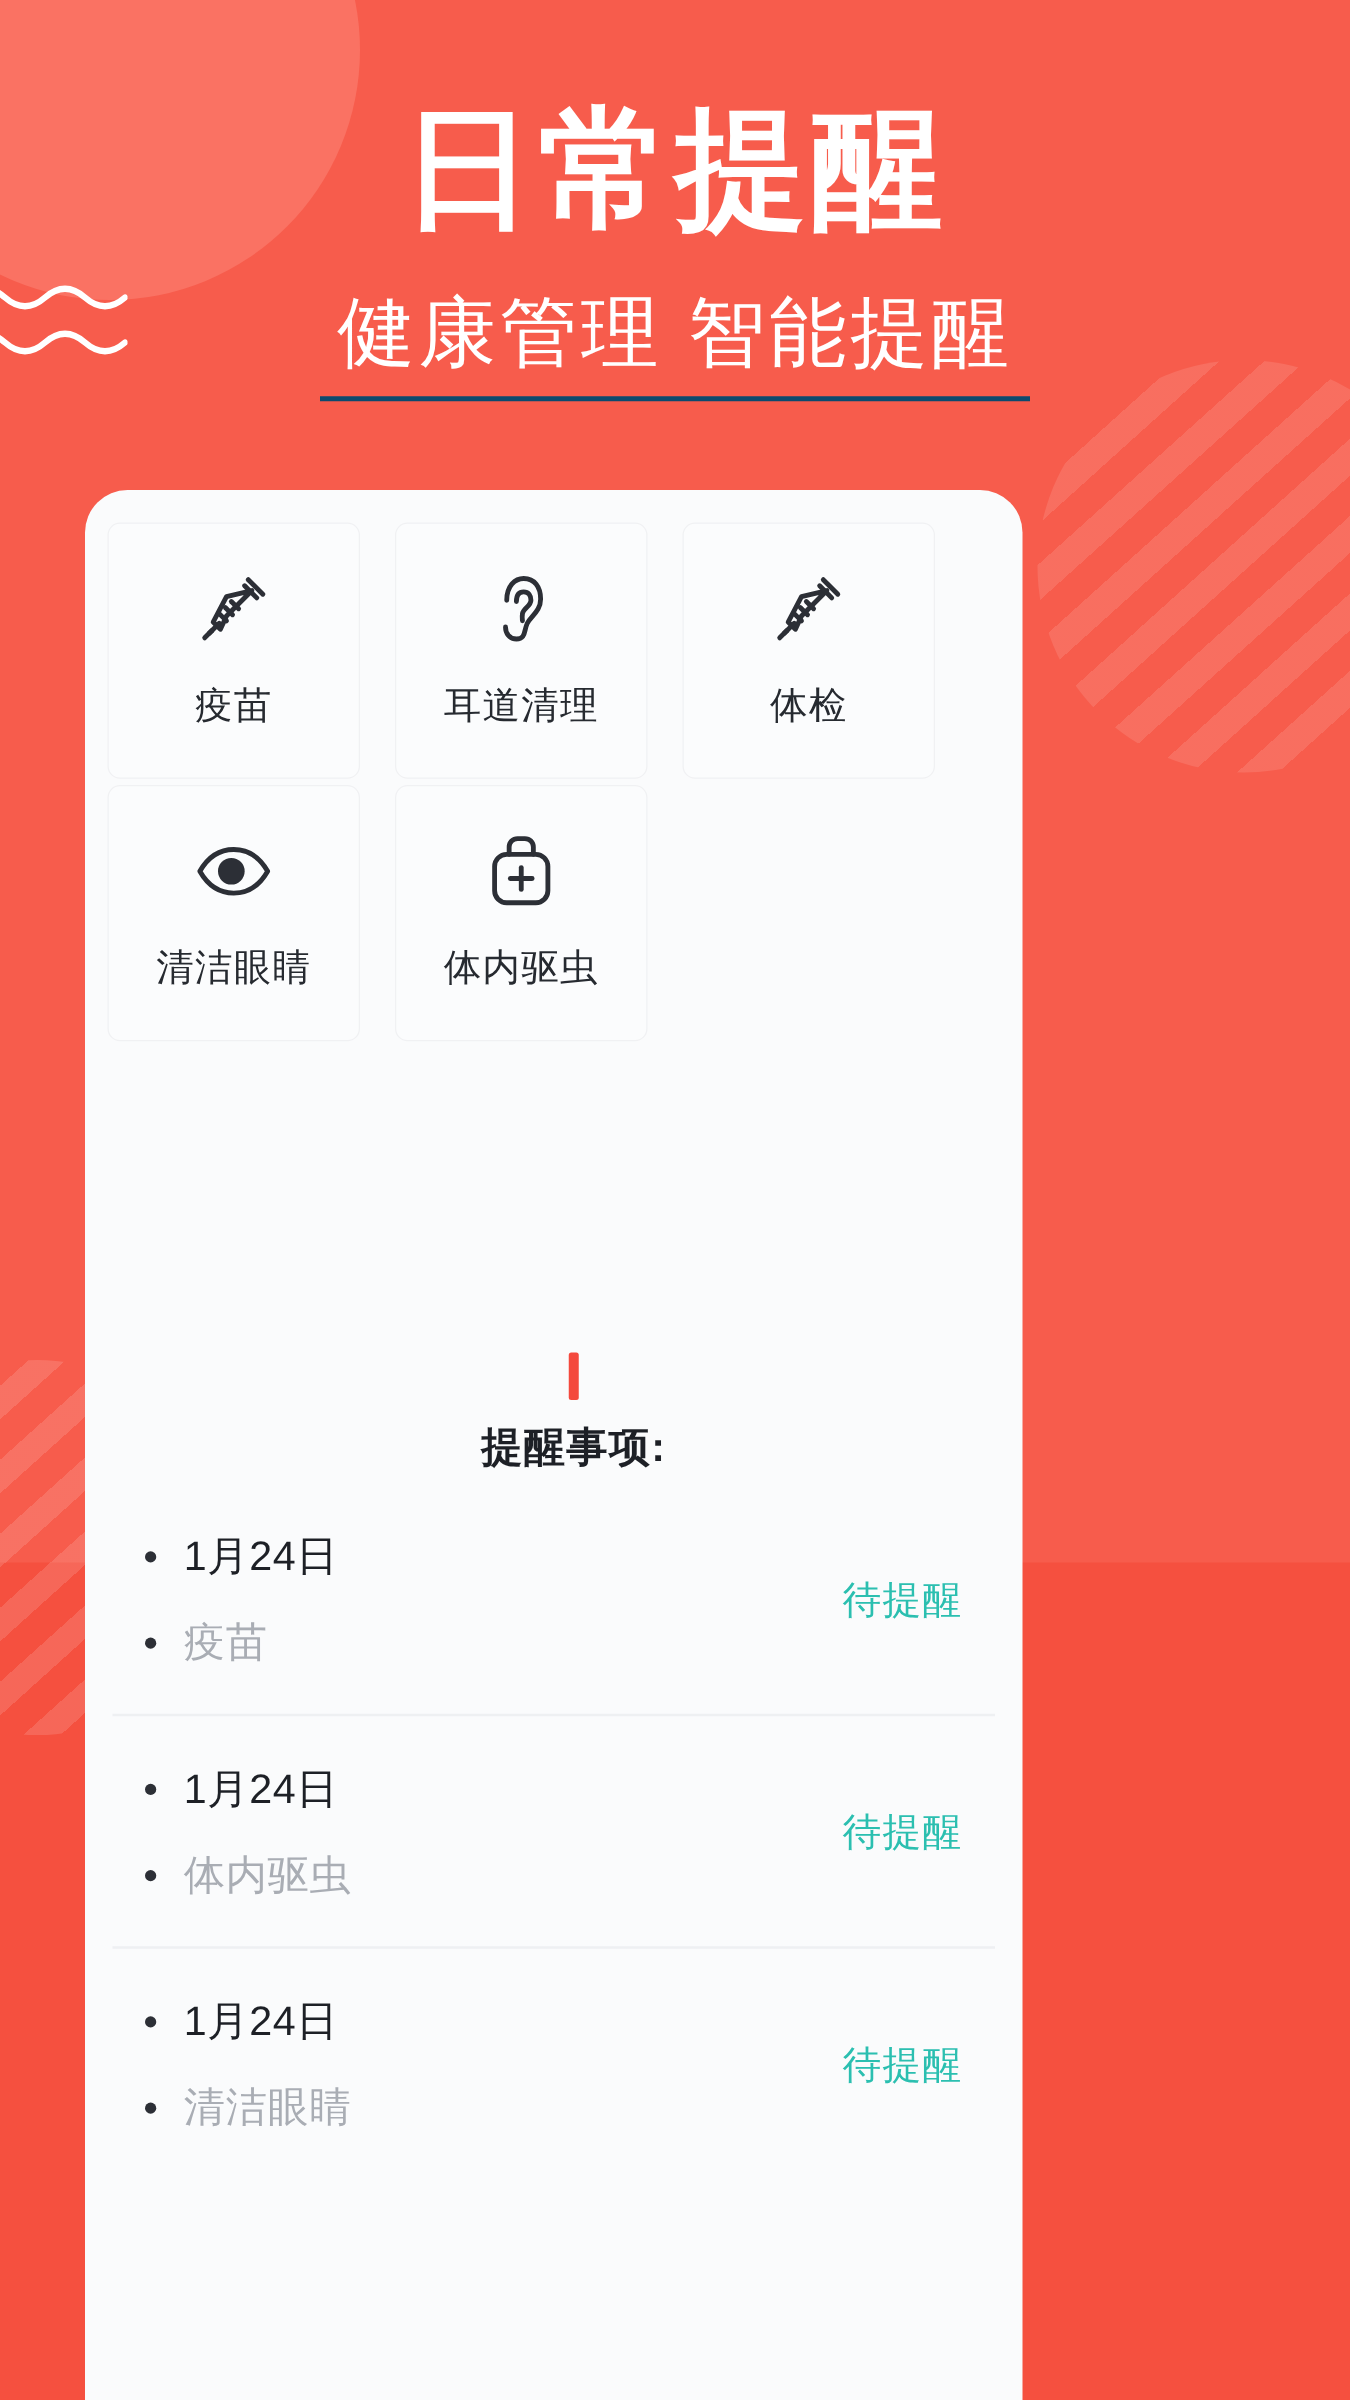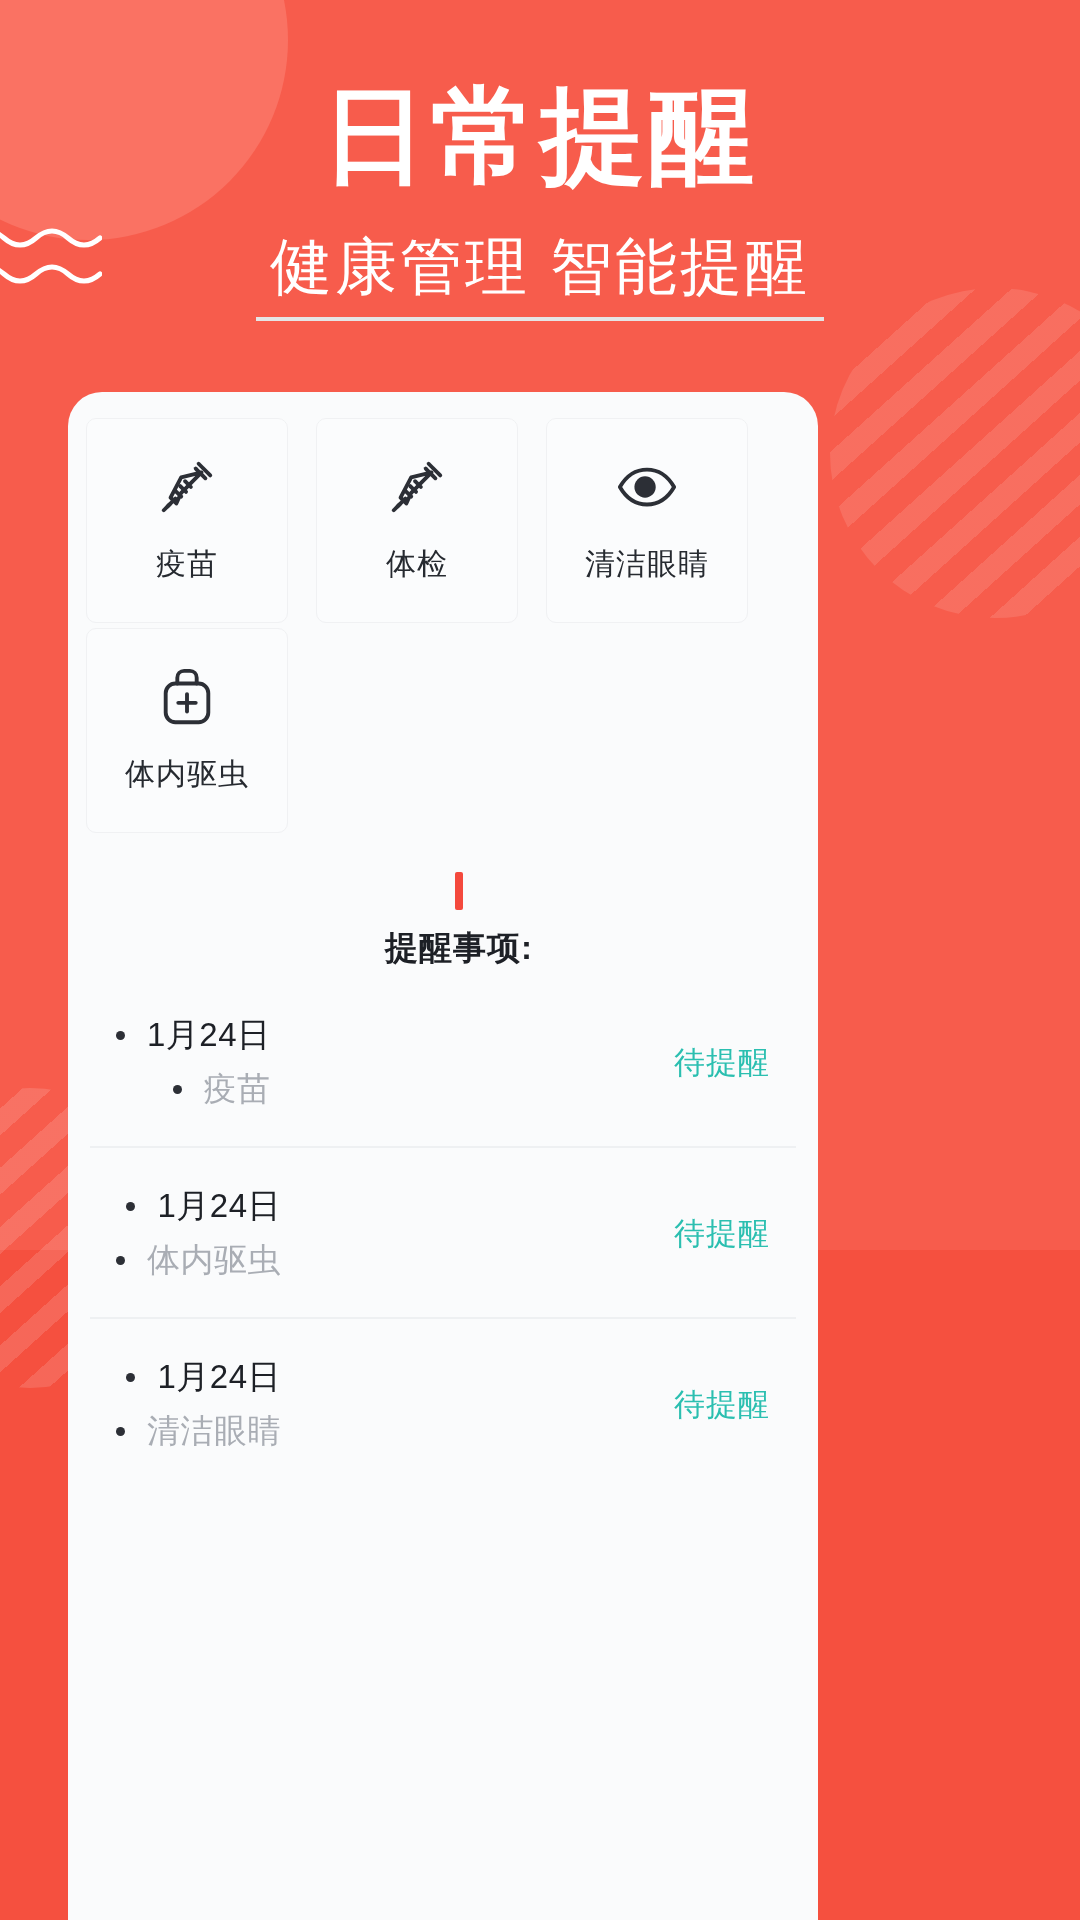--- a/index.html
+++ b/index.html
@@ -74,21 +74,21 @@
     font-size:105px;
     line-height:1.18;
     font-weight:bold;
     color:#ffffff;
     letter-spacing:4px;
   }
   .subtitle-wrap {
     display:inline-block;
     margin-top:34px;
     padding:0 14px 16px 14px;
-    border-bottom:4px solid #e5e5e5;
+    border-bottom:4px solid #0c4a6e;
   }
   .page-subtitle {
     font-size:62px;
     line-height:1.12;
     color:#ffffff;
     letter-spacing:3px;
     font-weight:normal;
   }
 
   
@@ -157,21 +157,21 @@
   .rem-list { padding:0 22px; }
   .rem-item {
     position:relative;
     display:flex;
     align-items:center;
     justify-content:space-between;
     padding:36px 26px 34px 26px;
     border-bottom:2px solid #eef0f2;
   }
   .rem-item:last-child { border-bottom:none; }
-  .rem-lines { display:flex; flex-direction:column; gap:9px;align-items:flex-end; }
+  .rem-lines { display:flex; flex-direction:column; gap:24px; }
   .rem-line { display:flex; align-items:center; gap:22px; }
   .bullet {
     width:9px; height:9px;
     border-radius:50%;
     background:#2c2f36;
     flex:none;
   }
   .rem-date {
     font-size:33px;
     color:#1d2026;
@@ -222,20 +222,27 @@
         <path d="M12 52 L20 44"></path>
         <path d="M8 56 L14 50"></path>
         <path d="M30 26 L36 32"></path>
         <path d="M25 31 L31 37"></path>
         <path d="M20 36 L26 42"></path>
         <path d="M41 13 L51 23"></path>
       </svg>
       <div class="cell-label">疫苗</div>
     </div>
 
+    <div class="grid-cell">
+      <svg class="cell-icon" viewBox="0 0 64 64" fill="none" stroke="#2c2f36" stroke-width="4" stroke-linecap="round" stroke-linejoin="round">
+        <path d="M20 25 C20 13 27 7 34 7 C43 7 48 14 48 24 C48 34 40 38 37 44 C34 50 36 57 28 57 C22 57 19 52 19 47"></path>
+        <path d="M28 26 C28 21 30 18 34 18 C38 18 40 21 40 25 C40 30 34 31 33 36 C32.5 39 33 41 33 42"></path>
+      </svg>
+      <div class="cell-label">耳道清理</div>
+    </div>
 
     <div class="grid-cell">
       <svg class="cell-icon" viewBox="0 0 64 64" fill="none" stroke="#2c2f36" stroke-width="4" stroke-linecap="round" stroke-linejoin="round">
         <path d="M44 8 L56 20"></path>
         <path d="M47 17 L26 38 L21 49 L15 43 L26 22 Z"></path>
         <path d="M12 52 L20 44"></path>
         <path d="M8 56 L14 50"></path>
         <path d="M30 26 L36 32"></path>
         <path d="M25 31 L31 37"></path>
         <path d="M20 36 L26 42"></path>

